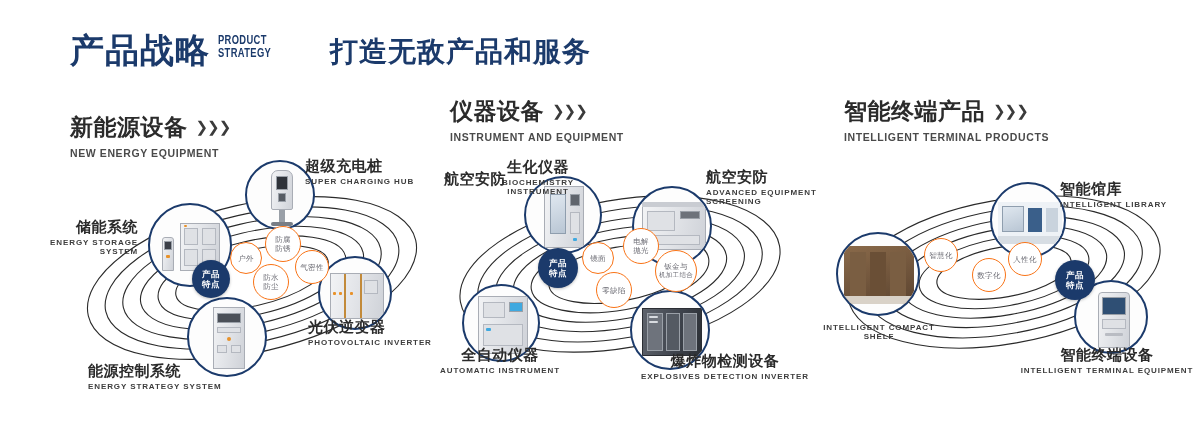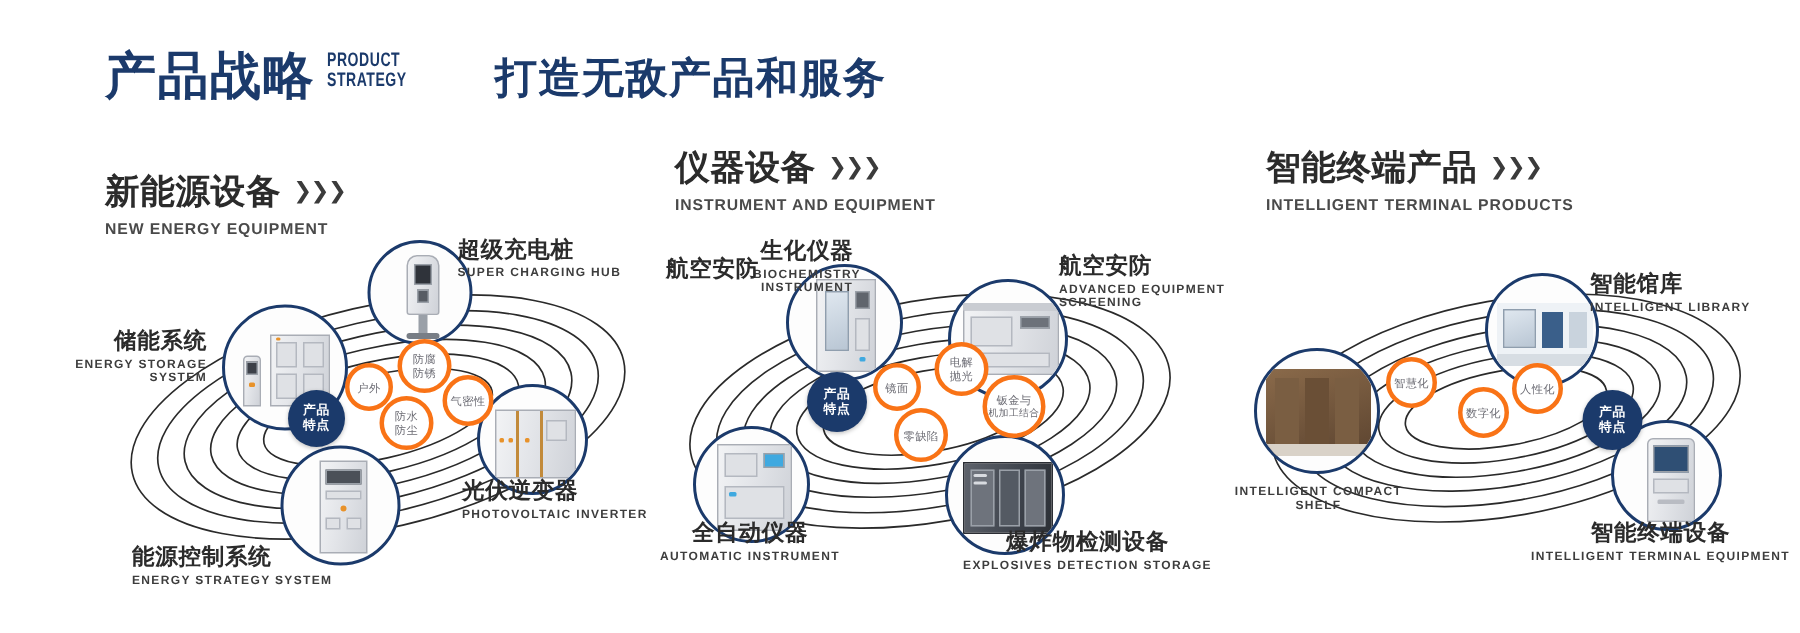--- a/index.html
+++ b/index.html
@@ -56,21 +56,21 @@
   .node {
     position: absolute; border-radius: 50%;
     border: 2px solid #1b3a6b; background: #fdfdfd;
     overflow: hidden; display: flex; align-items: flex-end; justify-content: center;
   }
   .node .photo { width: 100%; height: 100%; position: relative; }
 
   
   .bubble {
     position: absolute; border-radius: 50%;
-    background: #ffffff; border: 3px solid #f97316;
+    background: #ffffff; border: 1px solid #f97316;
     display: flex; flex-direction: column; align-items: center; justify-content: center;
     color: #6c6c74; font-size: 7.5px; line-height: 9px; text-align: center;
     font-family: "DejaVu Sans", sans-serif; letter-spacing: .3px;
   }
   .bubble.core {
     background: #1b3a6b; border: none; color: #fff; font-weight: 700;
     font-size: 8.5px; line-height: 10px; letter-spacing: .5px;
     box-shadow: 0 1px 3px rgba(0,0,0,.25);
   }
 
@@ -290,21 +290,21 @@
         <div class="dev cab-dark" style="left:10px; top:16px; width:60px; height:48px;"></div>
         <div class="panel" style="left:15px; top:21px; width:16px; height:38px; background:#6e737c;"></div>
         <div class="panel" style="left:34px; top:21px; width:14px; height:38px; background:#545a63;"></div>
         <div class="panel" style="left:51px; top:21px; width:14px; height:38px; background:#6e737c;"></div>
         <div class="led" style="left:17px; top:24px; width:9px; height:2px; background:#d8dbe0;"></div>
         <div class="led" style="left:17px; top:29px; width:9px; height:2px; background:#d8dbe0;"></div>
       </div>
     </div>
     <div class="cap center" style="left:185px; top:202px; width:240px;">
       <div class="cn">爆炸物检测设备</div>
-      <div class="en">EXPLOSIVES DETECTION STORAGE</div>
+      <div class="en">EXPLOSIVES DETECTION INVERTER</div>
     </div>
 
     <div class="node" style="left:42px; top:134px; width:78px; height:78px;">
       <div class="photo">
         <div class="dev cab" style="left:14px; top:10px; width:50px; height:58px;"></div>
         <div class="panel-l" style="left:19px; top:16px; width:22px; height:16px;"></div>
         <div class="panel" style="left:45px; top:16px; width:14px; height:10px; background:#3fa9e0;"></div>
         <div class="panel-l" style="left:19px; top:38px; width:40px; height:22px;"></div>
         <div class="led" style="left:22px; top:42px; width:5px; height:3px; background:#3fa9e0;"></div>
       </div>

